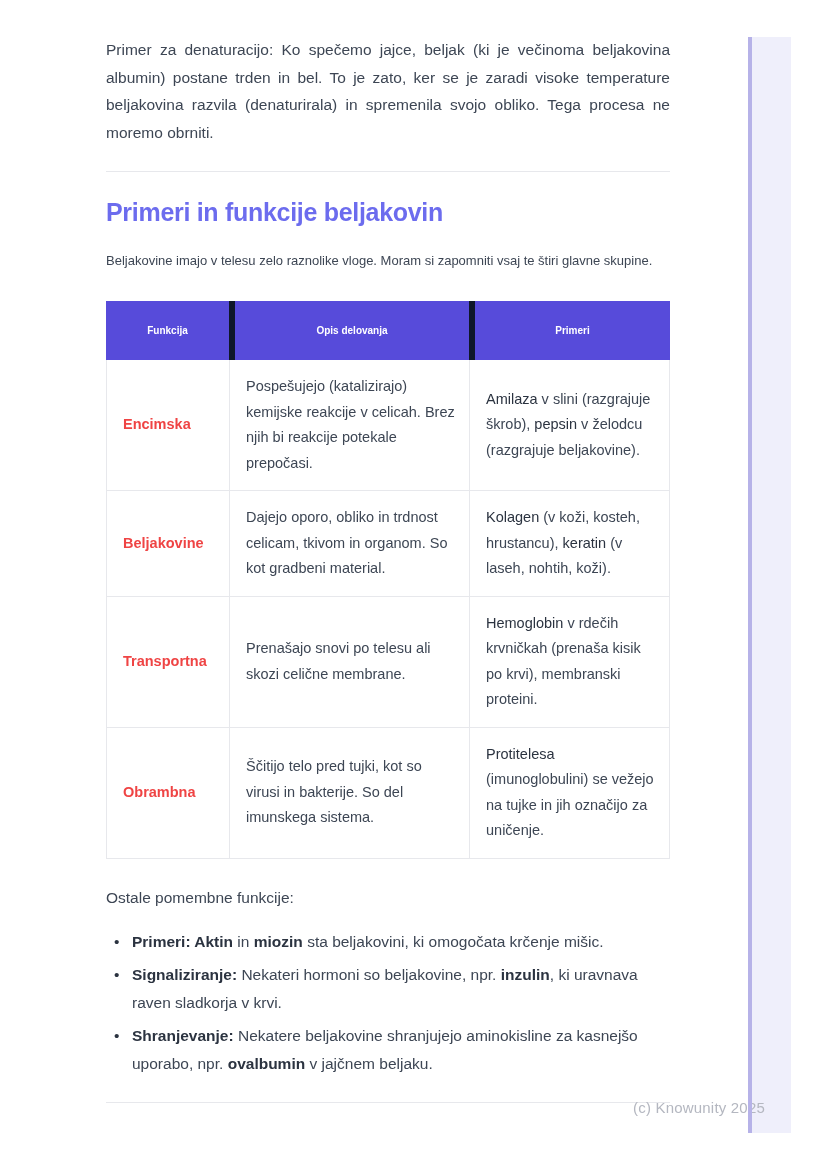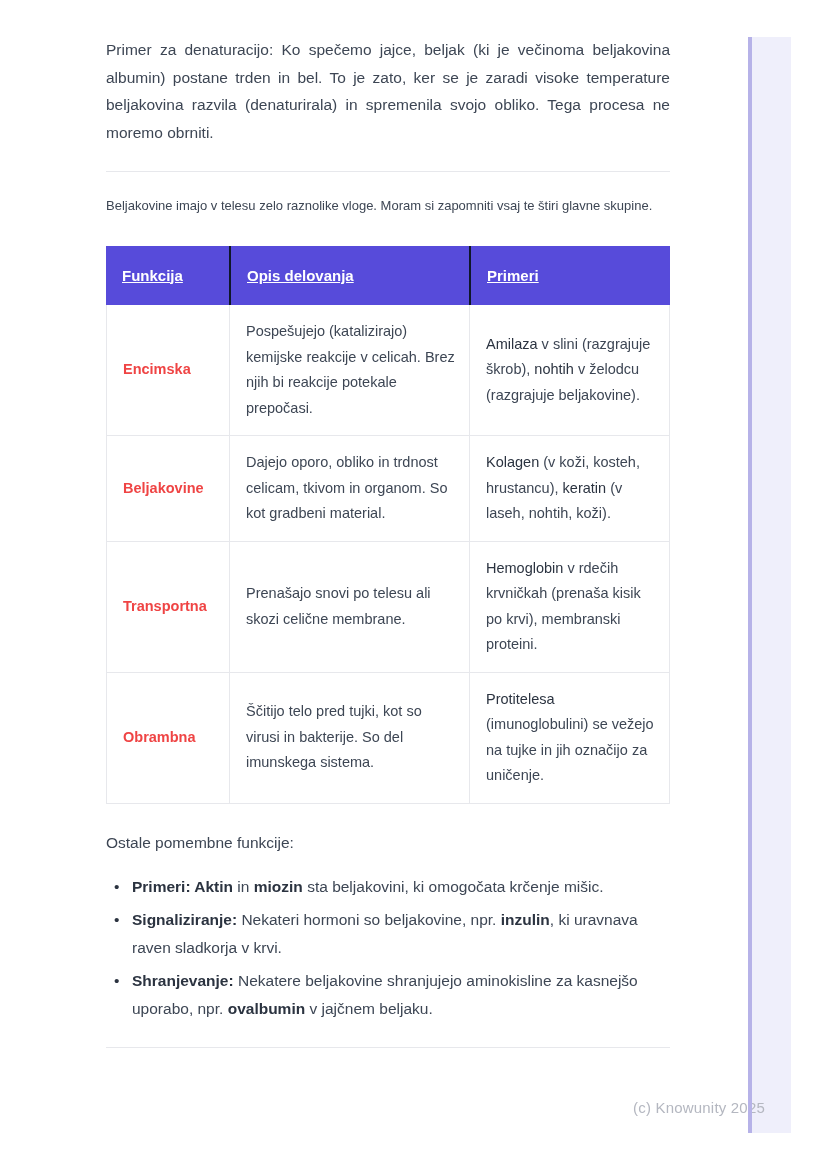--- a/index.html
+++ b/index.html
@@ -25,24 +25,24 @@
     color:var(--accent-heading);font-size:25px;font-weight:700;
     letter-spacing:-0.3px;margin:26px 0 0;
   }
   .lead{font-size:13px;line-height:27.5px;margin:20px 0 0;}
   table.func-table{
     width:564px;table-layout:fixed;border-collapse:separate;border-spacing:0;
     margin-top:26px;font-size:14.5px;line-height:25.5px;
   }
   col.c1{width:123px;} col.c2{width:240px;} col.c3{width:201px;}
   thead th{
-    background:var(--table-header-bg);color:#ffffff;text-align:left;
-    font-weight:700;font-size:15px;padding:17px 16px;text-decoration:underline;
+    background:var(--table-header-bg);color:#ffffff;text-align:center;
+    font-weight:700;font-size:10px;padding:17px 16px;
   }
-  thead th + th{border-left:2px solid #0f172a;}
+  thead th + th{border-left:6px solid #0f172a;}
   tbody td{
     padding:14px 14px 14px 16px;vertical-align:middle;background:#ffffff;
     border-bottom:1px solid var(--border);border-left:1px solid var(--border);
   }
   tbody td:last-child{border-right:1px solid var(--border);}
   td.cell-funkcija{font-weight:700;color:#ef4444;}
   tbody b{font-weight:400;color:#2b3340;}
   .other-functions{font-size:15.5px;margin:30px 0 0;}
   ul.func-bullets{list-style:none;margin:21px 0 0;padding:0;}
   ul.func-bullets li{
@@ -68,20 +68,21 @@
 </style>
 </head>
 <body>
 
 <div class="content">
 
   <p class="intro">Primer za denaturacijo: Ko spečemo jajce, beljak (ki je večinoma beljakovina albumin) postane trden in bel. To je zato, ker se je zaradi visoke temperature beljakovina razvila (denaturirala) in spremenila svojo obliko. Tega procesa ne moremo obrniti.</p>
 
   <hr class="rule">
 
+  <h2 class="section-heading">Primeri in funkcije beljakovin</h2>
 
   <p class="lead">Beljakovine imajo v telesu zelo raznolike vloge. Moram si zapomniti vsaj te štiri glavne skupine.</p>
 
   <table class="func-table">
     <colgroup>
       <col class="c1">
         <col class="c2">
         <col class="c3">
     </colgroup>
     <thead>
@@ -92,21 +93,21 @@
           <th>Opis delovanja</th>
 
           <th>Primeri</th>
         </tr>
     </thead>
     <tbody>
 
         <tr>
           <td class="cell-funkcija">Encimska</td>
           <td class="cell-opis">Pospešujejo (katalizirajo) kemijske reakcije v celicah. Brez njih bi reakcije potekale prepočasi.</td>
-          <td class="cell-primeri"><b>Amilaza</b><span> v slini (razgrajuje škrob), </span><b>nohtih</b><span> v želodcu (razgrajuje beljakovine).</span></td>
+          <td class="cell-primeri"><b>Amilaza</b><span> v slini (razgrajuje škrob), </span><b>pepsin</b><span> v želodcu (razgrajuje beljakovine).</span></td>
         </tr>
 
         <tr>
           <td class="cell-funkcija">Beljakovine</td>
           <td class="cell-opis">Dajejo oporo, obliko in trdnost celicam, tkivom in organom. So kot gradbeni material.</td>
           <td class="cell-primeri"><b>Kolagen</b><span> (v koži, kosteh, hrustancu), </span><b>keratin</b><span> (v laseh, nohtih, koži).</span></td>
         </tr>
 
         <tr>
           <td class="cell-funkcija">Transportna</td>

